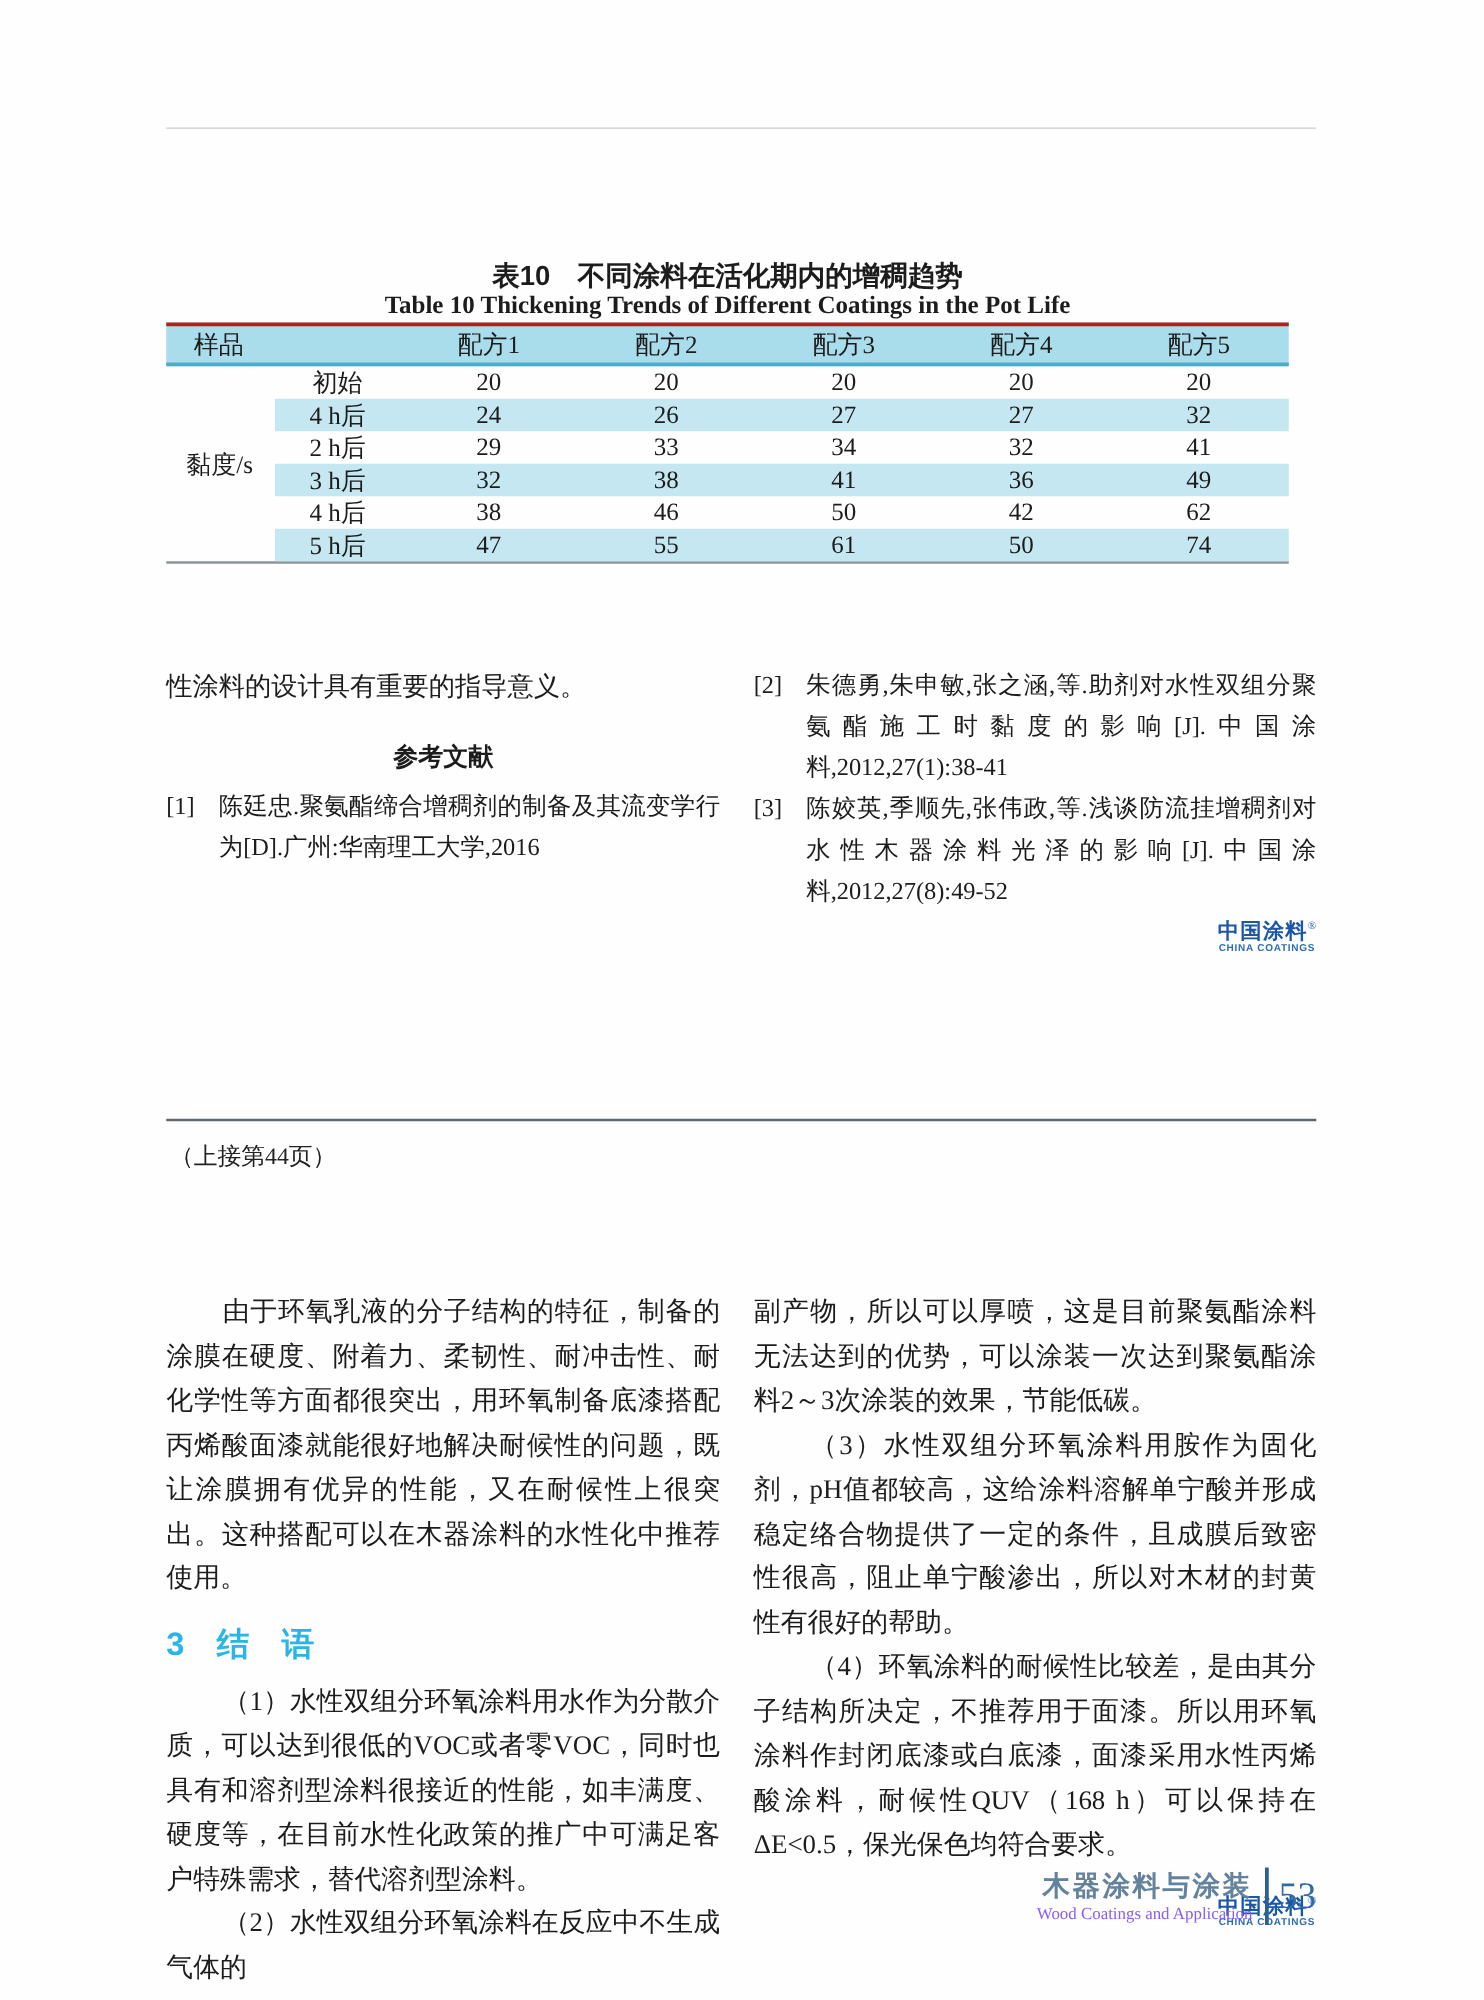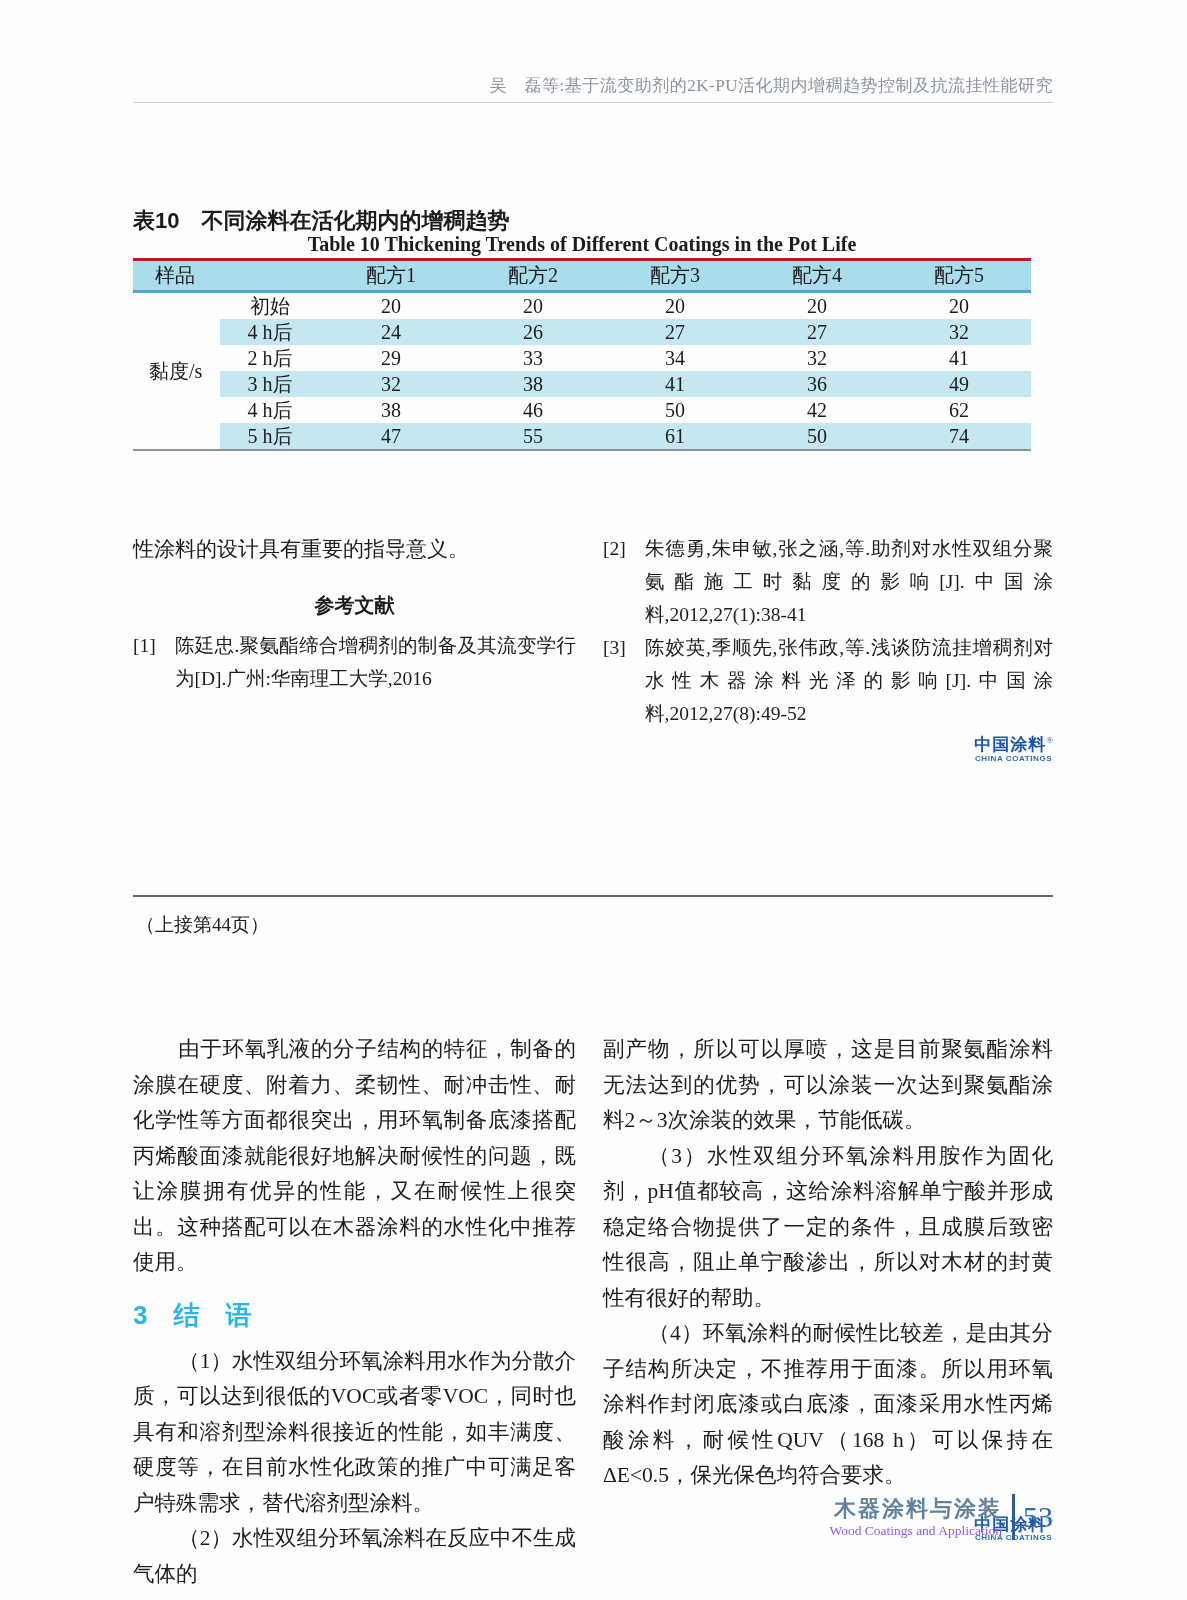--- a/index.html
+++ b/index.html
@@ -9,21 +9,21 @@
   }
   
   .running-head {
     position:absolute; top:74px; left:133px; width:920px;
     text-align:right; font-size:17px; color:#8795a3; letter-spacing:0.5px;
   }
   .head-rule { position:absolute; top:102px; left:133px; width:920px; height:1px; background:#c8ced4; }
 
   
   .t-title-zh {
-    position:absolute; top:206px; left:133px; width:898px; 
+    position:absolute; top:206px; left:133px; width:898px; text-align:center;
     font-size:22px; font-weight:bold; font-family:"Liberation Sans","DejaVu Sans",sans-serif;
   }
   .t-title-en {
     position:absolute; top:233px; left:133px; width:898px; text-align:center;
     font-size:20px; font-weight:bold;
   }
   .table { position:absolute; top:258px; left:133px; width:898px; border-bottom:2px solid #8f9498; }
   .thead {
     display:flex; height:35px; align-items:center; box-sizing:border-box;
     background:#aaddec; border-top:3px solid #b91c1c; border-bottom:3px solid #4aabcf;
@@ -89,21 +89,20 @@
   }
   .f-en { font-size:13.5px; color:#8b5cf6; margin-top:2px; }
   .f-bar { width:3px; height:46px; background:#2e5f94; margin-right:8px; }
   .f-num { font-size:30px; color:#2e6ba8; }
 </style>
 </head>
 <body>
 
 <div class="page">
 
-  <div class="running-head">吴　磊等:基于流变助剂的2K-PU活化期内增稠趋势控制及抗流挂性能研究</div>
   <div class="head-rule"></div>
 
   <div class="t-title-zh">表10　不同涂料在活化期内的增稠趋势</div>
   <div class="t-title-en">Table 10   Thickening Trends of Different Coatings in the Pot Life</div>
 
   <div class="table">
     <div class="thead">
       <div class="th-sample">样品</div>
       <div class="th-col">配方1</div>
       <div class="th-col">配方2</div>

